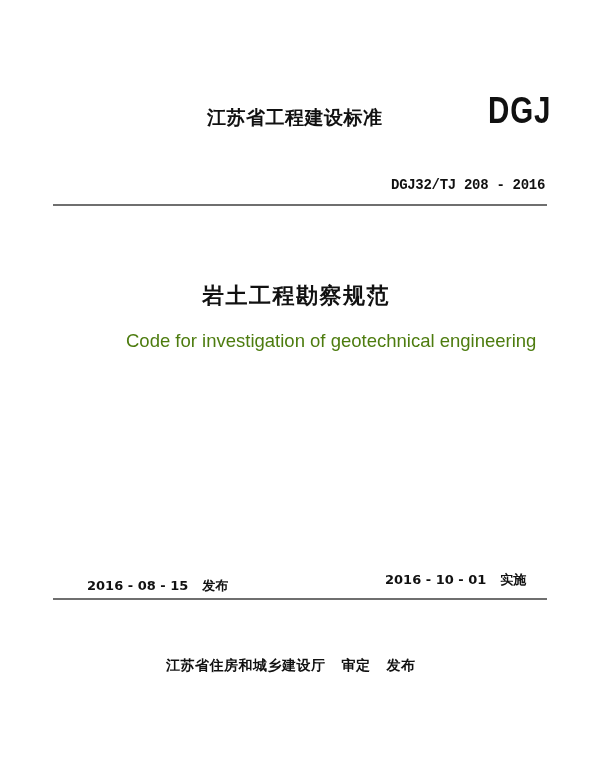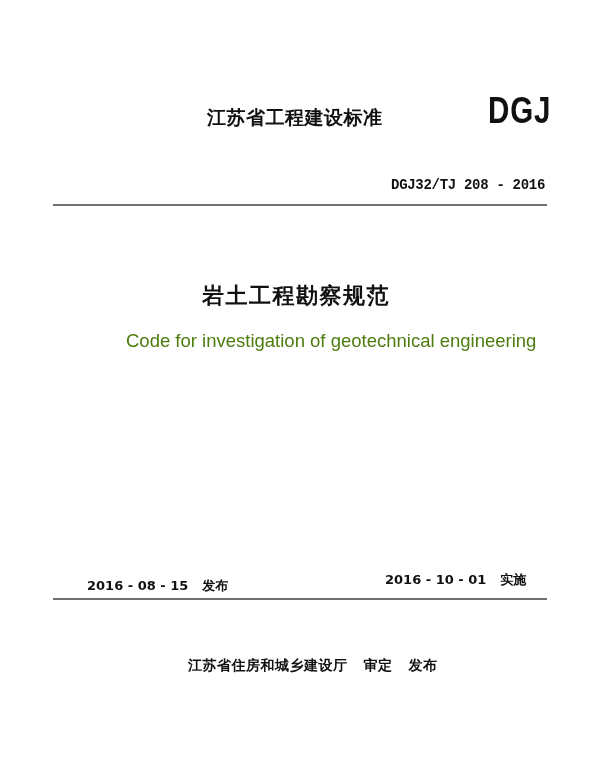--- a/index.html
+++ b/index.html
@@ -82,21 +82,20 @@
     .date-issue { left: 87px; margin-top: 6px; }
     .date-effective { left: 385px; }
 
     .publisher {
       left: 166px;
       top: 655px;
       font-size: 14px;
       font-weight: bold;
       line-height: 20px;
       letter-spacing: 0.5px;
-      margin-left: 22px;
     }
     .publisher .gap { display: inline-block; width: 16px; }
   </style>
 </head>
 <body>
 
 <div>
 
   <div class="abs std-category">江苏省工程建设标准</div>
 

